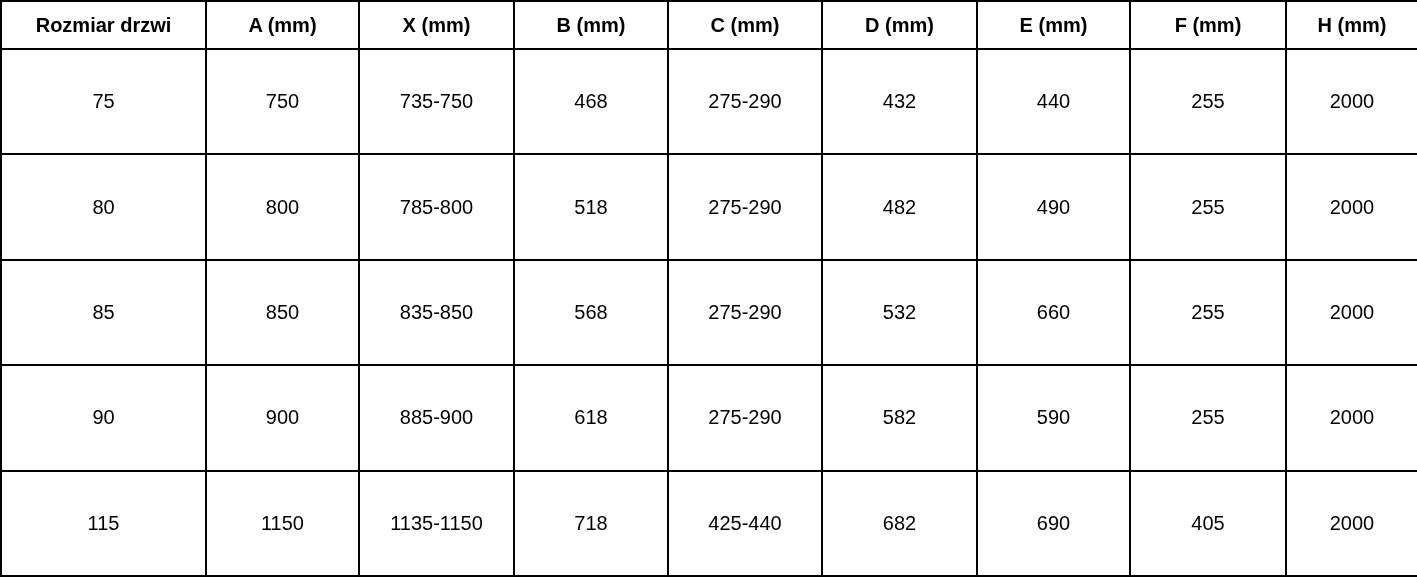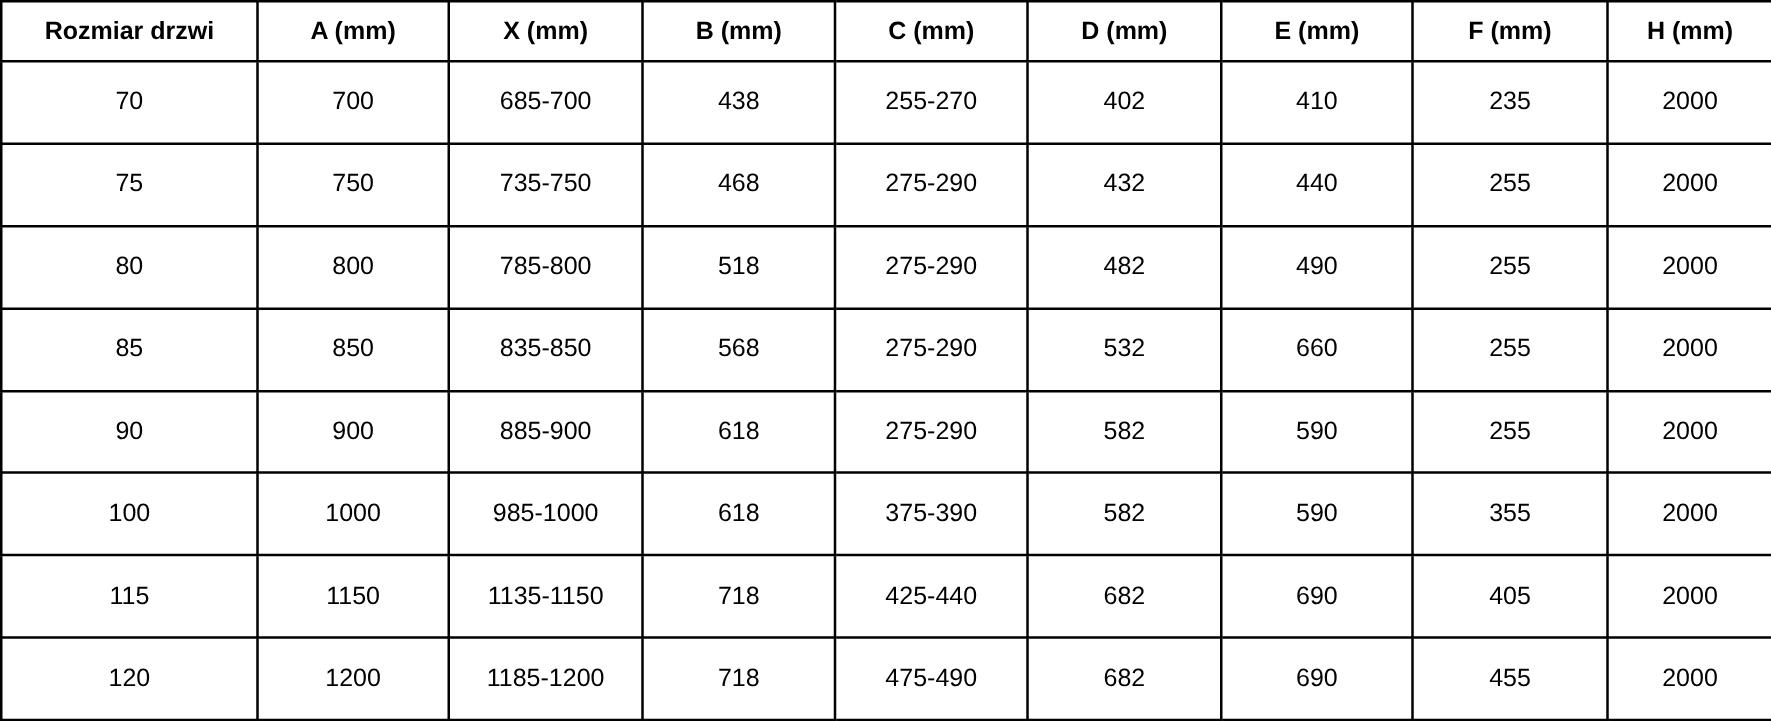--- a/index.html
+++ b/index.html
@@ -62,31 +62,20 @@
           <th>B (mm)</th>
           <th>C (mm)</th>
           <th>D (mm)</th>
           <th>E (mm)</th>
           <th>F (mm)</th>
           <th>H (mm)</th>
         </tr>
     </thead>
     <tbody>
         <tr>
-          <td>70</td>
-          <td>700</td>
-          <td>685-700</td>
-          <td>438</td>
-          <td>255-270</td>
-          <td>402</td>
-          <td>410</td>
-          <td>235</td>
-          <td>2000</td>
-        </tr>
-        <tr>
           <td>75</td>
           <td>750</td>
           <td>735-750</td>
           <td>468</td>
           <td>275-290</td>
           <td>432</td>
           <td>440</td>
           <td>255</td>
           <td>2000</td>
         </tr>
@@ -117,47 +106,25 @@
           <td>900</td>
           <td>885-900</td>
           <td>618</td>
           <td>275-290</td>
           <td>582</td>
           <td>590</td>
           <td>255</td>
           <td>2000</td>
         </tr>
         <tr>
-          <td>100</td>
-          <td>1000</td>
-          <td>985-1000</td>
-          <td>618</td>
-          <td>375-390</td>
-          <td>582</td>
-          <td>590</td>
-          <td>355</td>
-          <td>2000</td>
-        </tr>
-        <tr>
           <td>115</td>
           <td>1150</td>
           <td>1135-1150</td>
           <td>718</td>
           <td>425-440</td>
           <td>682</td>
           <td>690</td>
           <td>405</td>
           <td>2000</td>
         </tr>
-        <tr>
-          <td>120</td>
-          <td>1200</td>
-          <td>1185-1200</td>
-          <td>718</td>
-          <td>475-490</td>
-          <td>682</td>
-          <td>690</td>
-          <td>455</td>
-          <td>2000</td>
-        </tr>
       </tbody>
   </table>
 </div>
 
 </body></html>

